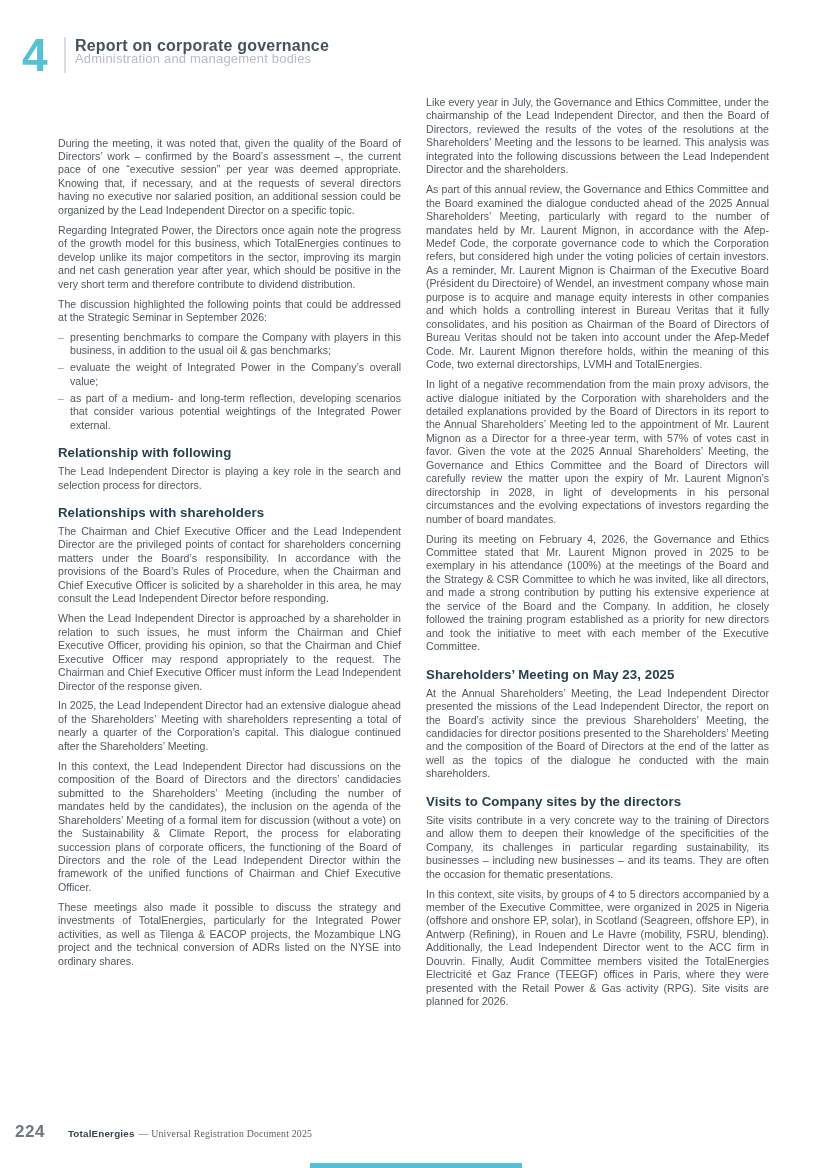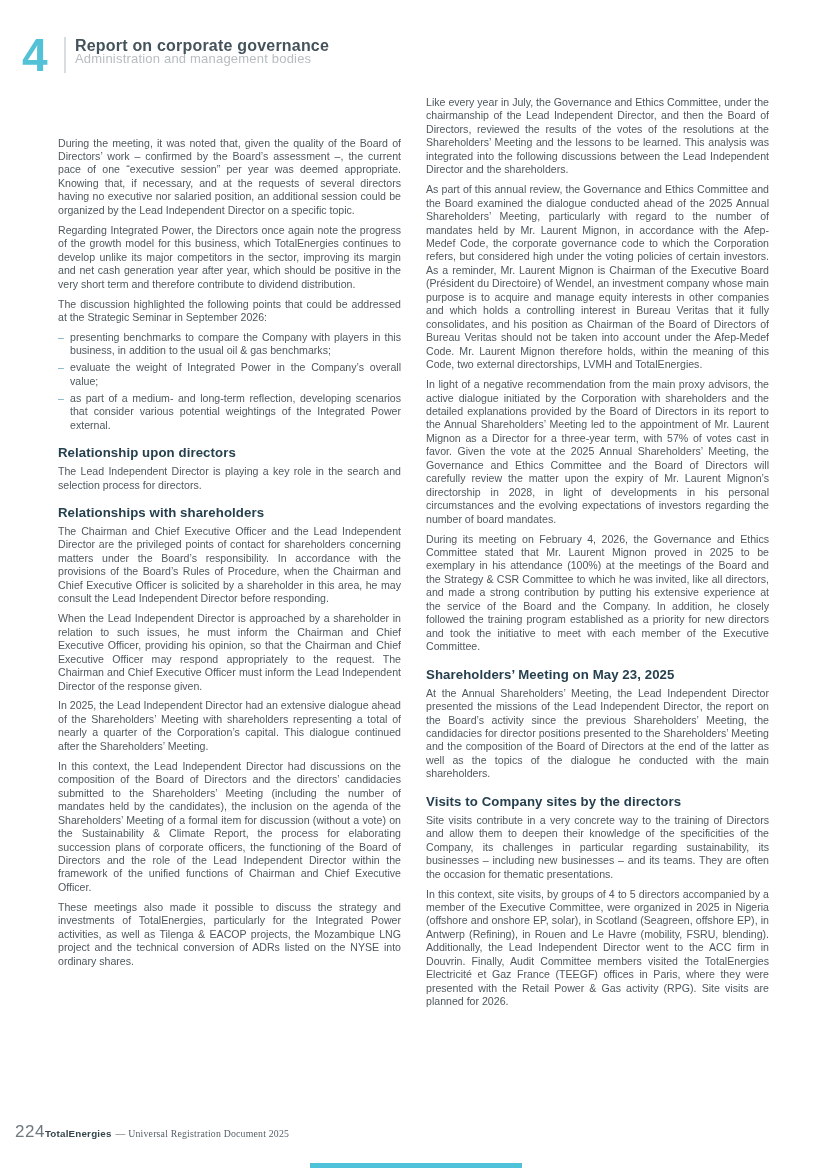--- a/index.html
+++ b/index.html
@@ -62,25 +62,26 @@
   .li .dash{
     flex:0 0 12px;color:#6fa9bd;
   }
   .li .litext{flex:1 1 auto;text-align:justify;}
   
   .ftr{
     position:absolute;left:15px;bottom:26px;
     display:flex;align-items:baseline;
   }
   .pnum{
-    font-size:17px;color:#6e787d;font-weight:normal;
+    font-size:17px;color:#6e787d;font-weight:bold;
     letter-spacing:.5px;
     text-align:center;
   }
   .fbrand{
+    margin-left:23px;
     font-size:9.8px;font-weight:bold;color:#36454d;
     letter-spacing:.2px;
     text-align:right;
   }
   .fdoc{
     margin-left:4px;
     font-size:9.8px;color:#566167;letter-spacing:.2px;font-family:Liberation Serif, serif;
   }
   .bottom-bar{
     position:absolute;bottom:0;left:310px;width:212px;height:5px;
@@ -113,21 +114,21 @@
           </div>
           <div class="li">
             <span class="dash">–</span>
             <span class="litext">evaluate the weight of Integrated Power in the Company’s overall value;</span>
           </div>
           <div class="li">
             <span class="dash">–</span>
             <span class="litext">as part of a medium- and long-term reflection, developing scenarios that consider various potential weightings of the Integrated Power external.</span>
           </div>
         </div>
-        <h2>Relationship upon directors</h2>
+        <h2>Relationship with following</h2>
         <p>The Lead Independent Director is playing a key role in the search and selection process for directors.</p>
         <h2>Relationships with shareholders</h2>
         <p>The Chairman and Chief Executive Officer and the Lead Independent Director are the privileged points of contact for shareholders concerning matters under the Board’s responsibility. In accordance with the provisions of the Board’s Rules of Procedure, when the Chairman and Chief Executive Officer is solicited by a shareholder in this area, he may consult the Lead Independent Director before responding.</p>
         <p>When the Lead Independent Director is approached by a shareholder in relation to such issues, he must inform the Chairman and Chief Executive Officer, providing his opinion, so that the Chairman and Chief Executive Officer may respond appropriately to the request. The Chairman and Chief Executive Officer must inform the Lead Independent Director of the response given.</p>
         <p>In 2025, the Lead Independent Director had an extensive dialogue ahead of the Shareholders’ Meeting with shareholders representing a total of nearly a quarter of the Corporation’s capital. This dialogue continued after the Shareholders’ Meeting.</p>
         <p>In this context, the Lead Independent Director had discussions on the composition of the Board of Directors and the directors’ candidacies submitted to the Shareholders’ Meeting (including the number of mandates held by the candidates), the inclusion on the agenda of the Shareholders’ Meeting of a formal item for discussion (without a vote) on the Sustainability &amp; Climate Report, the process for elaborating succession plans of corporate officers, the functioning of the Board of Directors and the role of the Lead Independent Director within the framework of the unified functions of Chairman and Chief Executive Officer.</p>
         <p>These meetings also made it possible to discuss the strategy and investments of TotalEnergies, particularly for the Integrated Power activities, as well as Tilenga &amp; EACOP projects, the Mozambique LNG project and the technical conversion of ADRs listed on the NYSE into ordinary shares.</p>
       </section>
     <section class="col" id="col-right">
         <p>Like every year in July, the Governance and Ethics Committee, under the chairmanship of the Lead Independent Director, and then the Board of Directors, reviewed the results of the votes of the resolutions at the Shareholders’ Meeting and the lessons to be learned. This analysis was integrated into the following discussions between the Lead Independent Director and the shareholders.</p>

